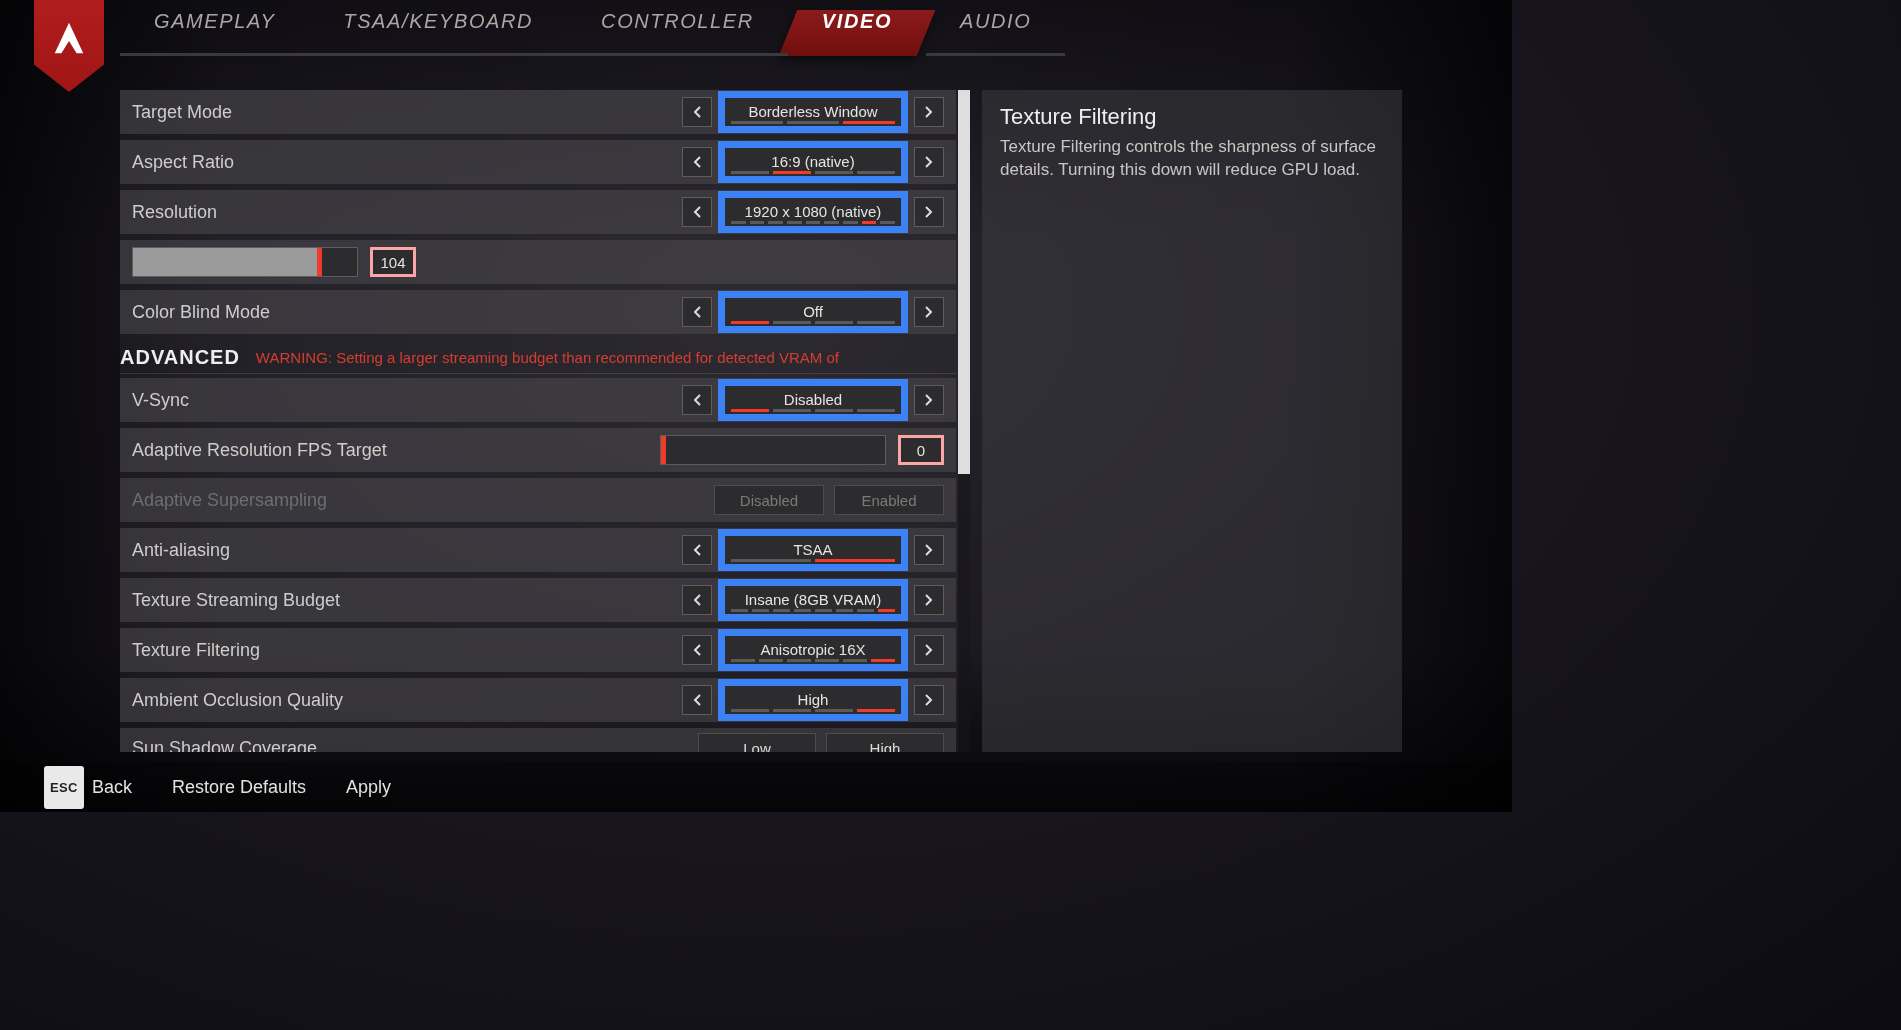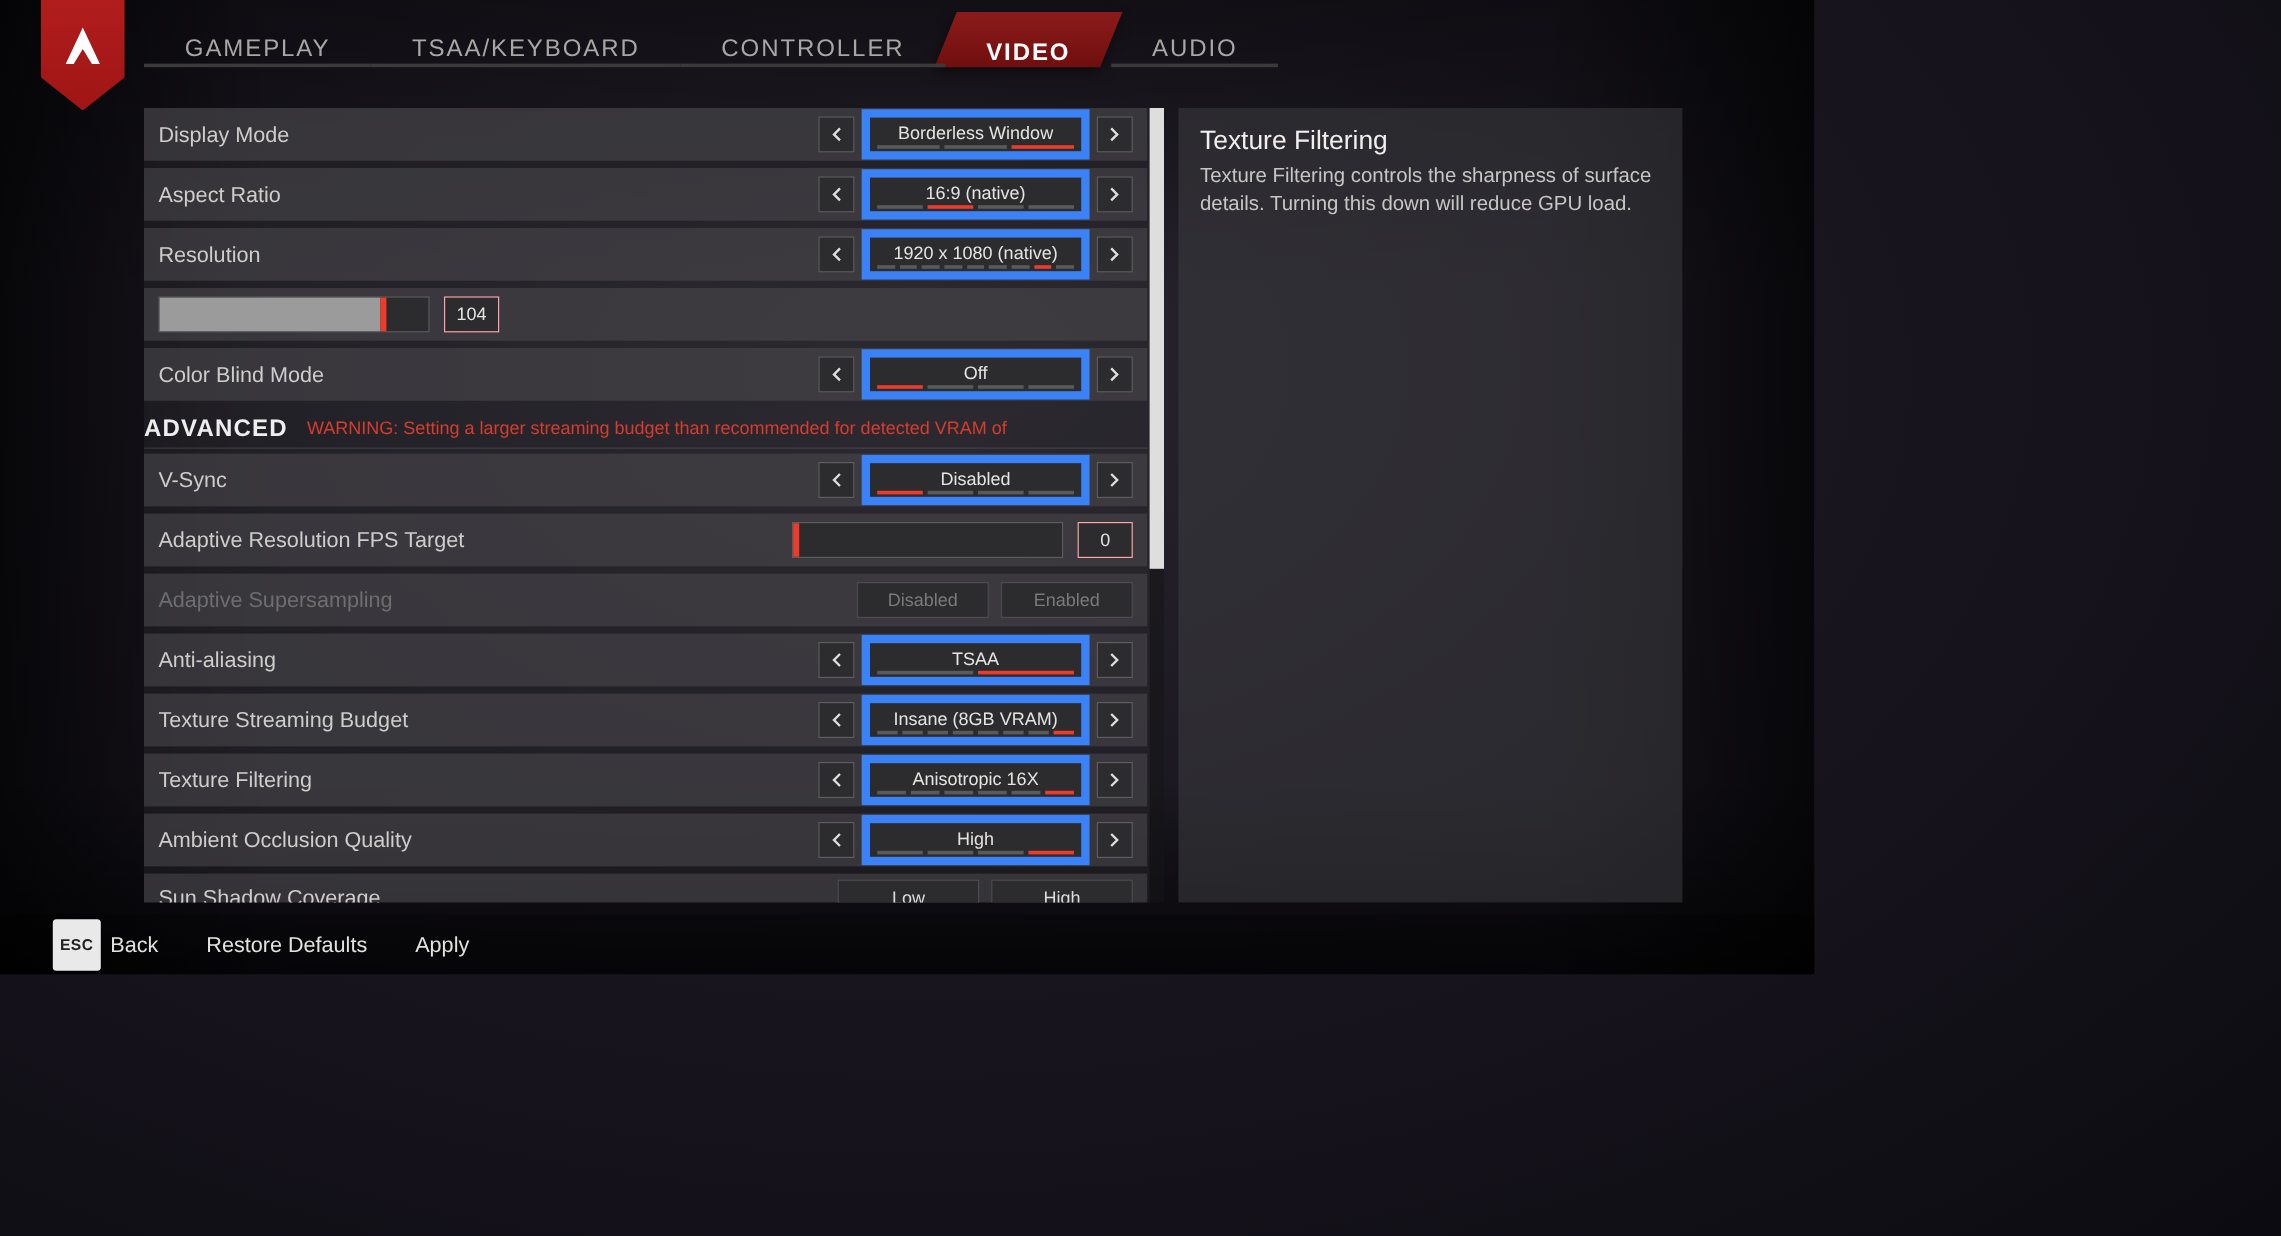--- a/index.html
+++ b/index.html
@@ -38,23 +38,23 @@
   }
   .logo-banner svg { margin-top:-14px; }
 
   .tabs {
     display: flex; gap: 0px; align-items: stretch; height: 46px;
     margin-top: 10px;
     flex: 1;
   }
   .tab {
     padding: 0 34px;
-    display: flex; align-items: flex-end;
+    display: flex; align-items: flex-start;
     color: #a9a7a4; letter-spacing: 0.08em; font-size: 20px;
-    font-weight: 400;
+    font-style: italic; font-weight: 400;
     border-bottom: 3px solid #3a3a3a;
     cursor: pointer;
     position: relative;
   }
   .tab.active {
     color: #fdfdfd; font-weight: 600;
     border-bottom: none;
   }
   .tab.active::before {
     content:""; position:absolute; inset:0;
@@ -119,21 +119,21 @@
   .ticks span { flex:1; background:#5a5a5a; height:3px; }
   .ticks span.on { background:#ef3b2b; }
 
   .slider-row .slider {
     width: 226px; height:30px; background:#2c2c2e; border:1px solid #5d5d5d;
     position:relative; margin-right:6px;
   }
   .slider-fill { position:absolute; top:0; bottom:0; left:0; background:#9b9b9b; }
   .slider-handle { position:absolute; top:0; bottom:0; width:5px; background:#ef3b2b; }
   .slider-value {
-    width:46px; height:30px; background:#2c2c2e; border:1px solid #fca5a5;
+    width:46px; height:30px; background:#2c2c2e; border:3px solid #fca5a5;
     display:flex;align-items:center;justify-content:center; color:#e6e4e1; font-size:15px;
   }
 
   .section-header {
     display:flex; align-items:center; gap:16px;
     padding: 6px 0 4px 0;
     margin: 4px 0 4px 0;
     border-bottom:1px solid rgba(255,255,255,0.12);
   }
   .section-header .title {
@@ -204,21 +204,21 @@
         <span>AUDIO</span>
       </div>
   </div>
 </div>
 
 <div class="content">
   <div class="settings-col">
     <div class="settings-inner">
 
       <div class="row">
-        <div class="row-label">Display Mode</div>
+        <div class="row-label">Target Mode</div>
         <div class="selector">
           <div class="arrow-btn">
               <svg width="10" height="14" viewBox="0 0 10 14" fill="none">
                 <path d="M8 2 L3 7 L8 12" stroke-width="2"></path>
               </svg>
             </div>
           <div class="sel-value">
             <span class="sel-text">Borderless Window</span>
             <div class="ticks">
                 <span></span>

